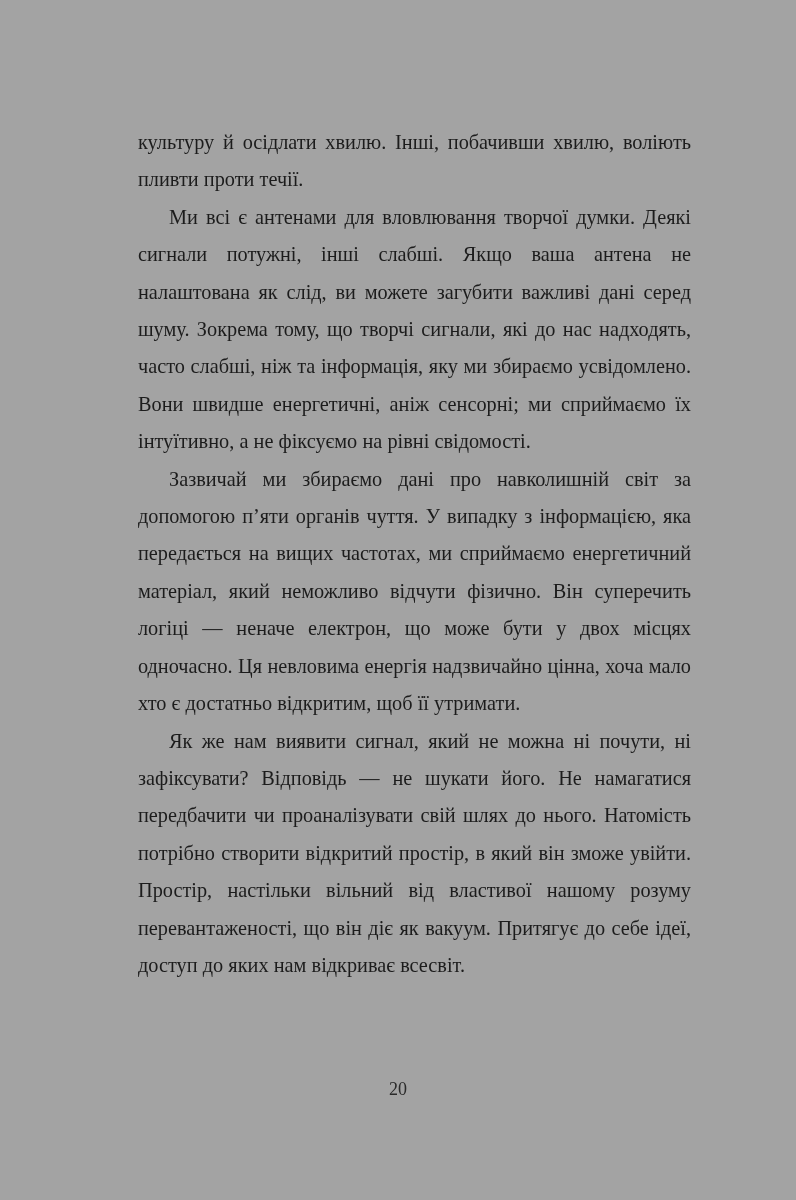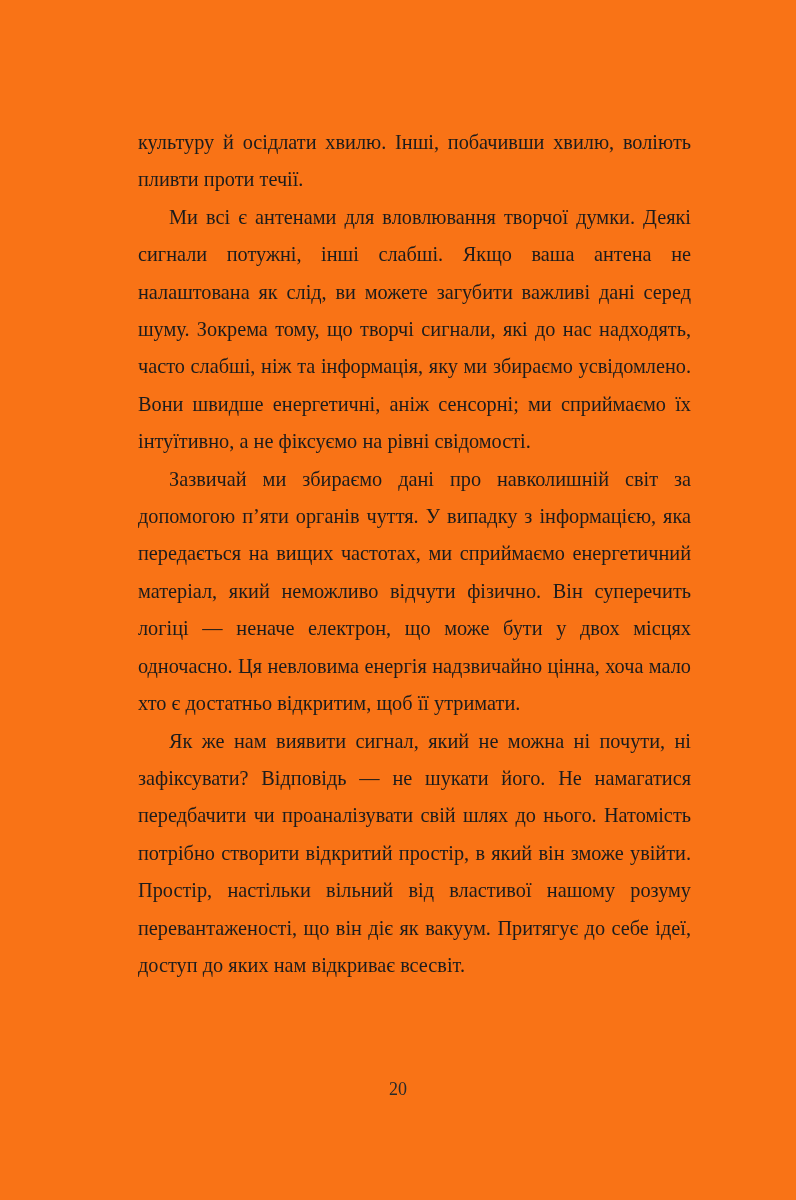--- a/index.html
+++ b/index.html
@@ -12,21 +12,21 @@
     background: #ffffff;
     font-family: "Liberation Serif", "DejaVu Serif", serif;
     color: #1a1a1a;
     overflow: hidden;
   }
 
   .page {
     position: relative;
     width: 796px;
     height: 1200px;
-    background: #f97316;
+    background: #a3a3a3;
     box-sizing: border-box;
   }
 
   .text-block {
     position: absolute;
     left: 138px;
     top: 124px;
     width: 553px;
   }
 

